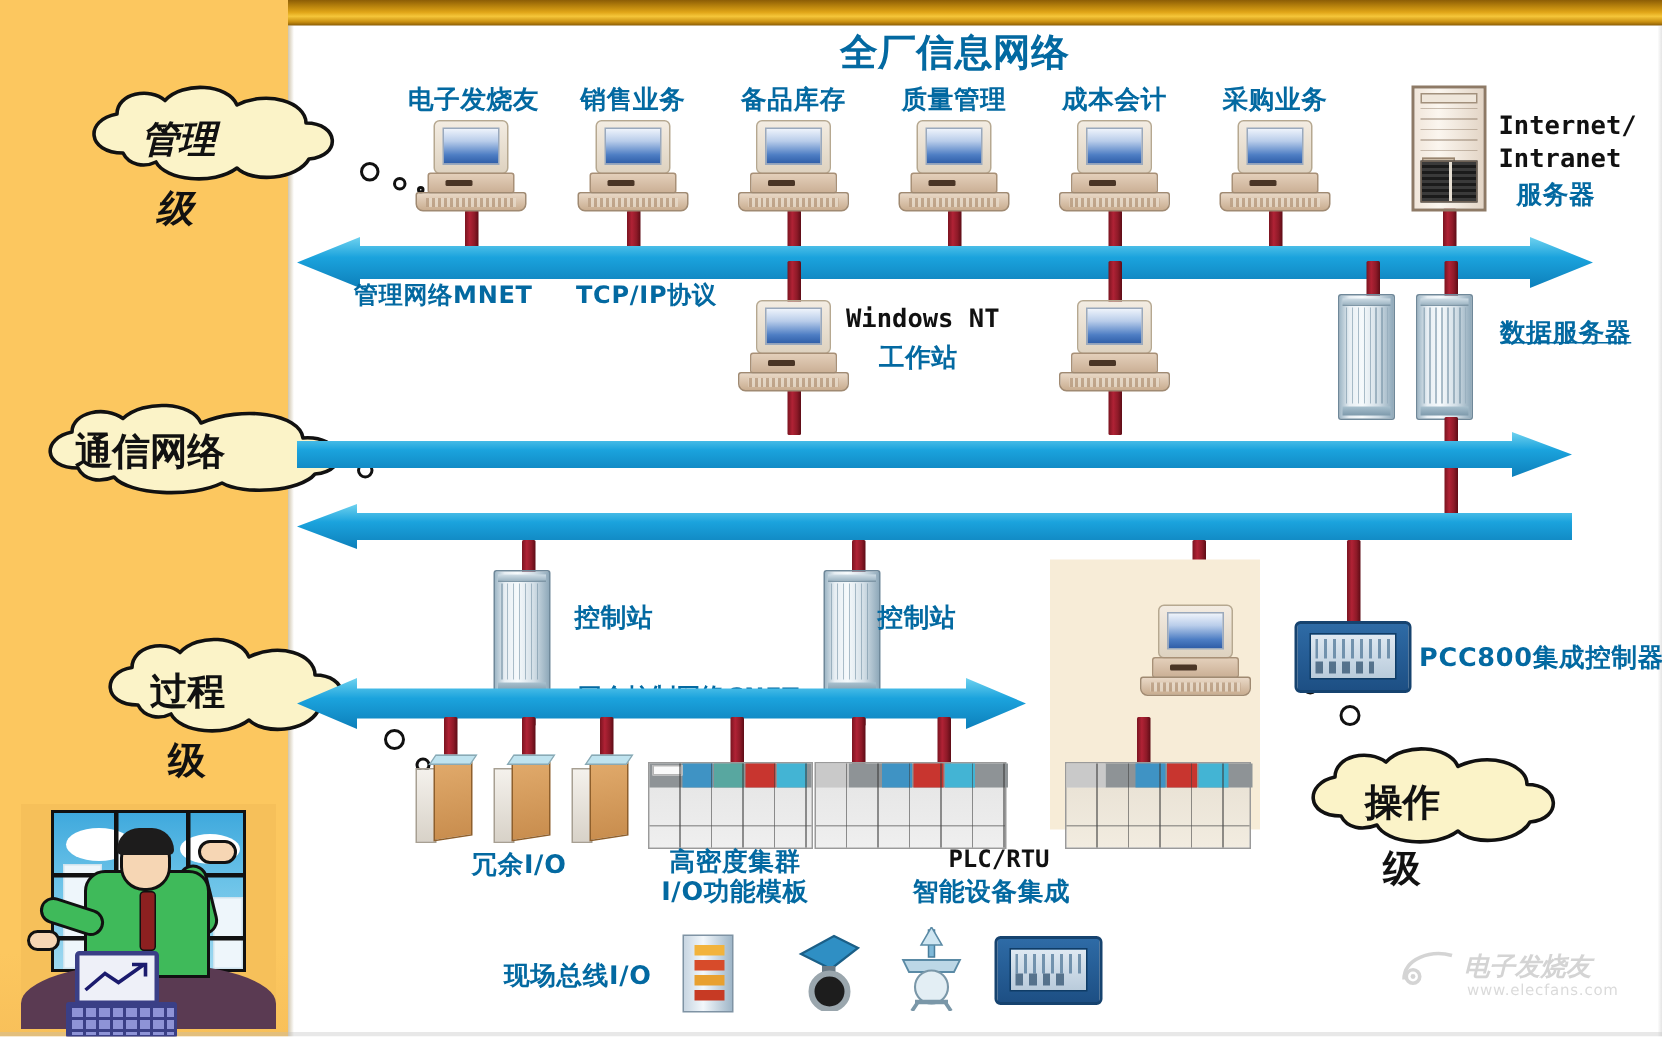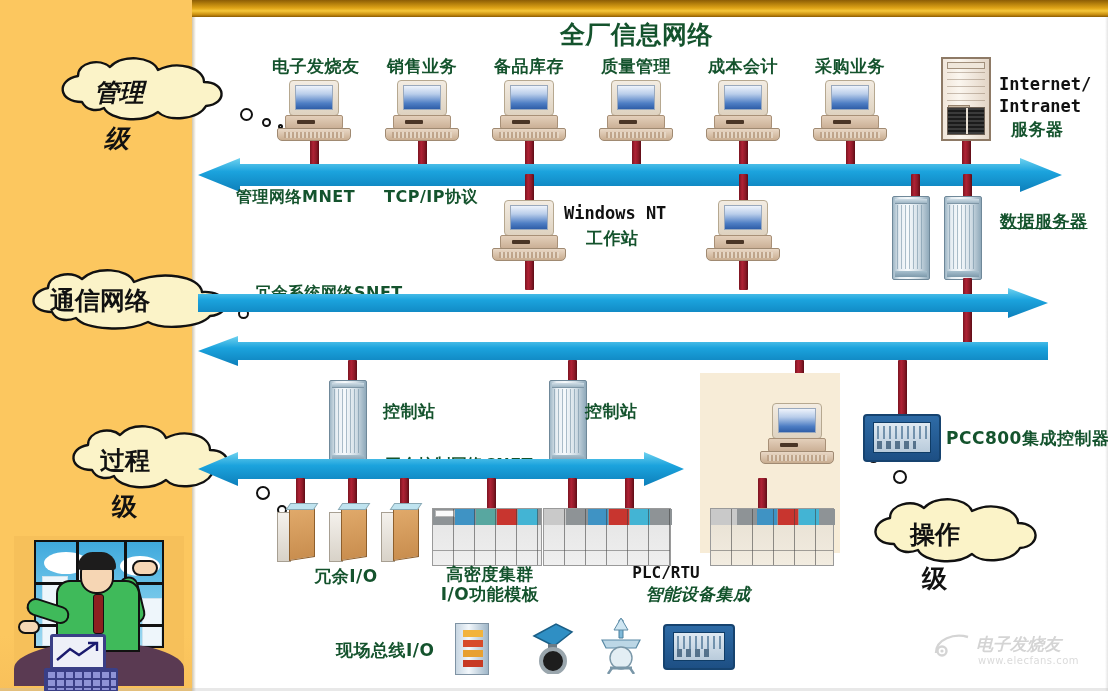--- a/index.html
+++ b/index.html
@@ -30,21 +30,21 @@
     background: linear-gradient(90deg, rgba(0,0,0,0), rgba(150,150,150,.25));
   }
   .bottom-edge {
     position:absolute; left:0; bottom:0; width:1108px; height:3px;
     background: rgba(190,190,190,.35);
   }
 
   
   .cn {
     font-family: "DejaVu Sans", "Liberation Sans", sans-serif;
-    font-weight: 700; color:#14532d; letter-spacing:.5px; white-space: nowrap;
+    font-weight: 700; color:#0369a1; letter-spacing:.5px; white-space: nowrap;
   }
   .mono {
     font-family: "DejaVu Sans Mono", "Liberation Mono", monospace;
     font-weight: 700; color:#111; white-space: nowrap;
   }
   .title {
     position:absolute; left:560px; top:18px; font-size:25px;
   }
   .node-label { position:absolute; font-size:17px; text-align:center; }
   .bus-label  { position:absolute; font-size:16px; }
@@ -398,21 +398,20 @@
   </div>
   <div class="drop" style="left:963px; top:174px; height:28px;"></div>
   <div class="rack" style="left:944px; top:196px;">
     <div class="top"></div>
       <div class="strips"></div>
       <div class="bot"></div>
   </div>
   <div class="drop" style="left:963px; top:278px; height:76px;"></div>
   <div class="cn side-label" style="left:1000px; top:210px;text-decoration:underline;">数据服务器</div>
 
-  <div class="cn bus-label" style="left:255px; top:283px;">冗余系统网络SNET</div>
   <div class="bus" style="left:196px; top:288px;">
     <svg width="854" height="30" viewBox="0 0 854 30">
       <defs>
         <linearGradient id="bg2" x1="0" y1="0" x2="0" y2="1">
           <stop offset="0%" stop-color="#6fd2ef"></stop>
             <stop offset="40%" stop-color="#1ba3dd"></stop>
           <stop offset="100%" stop-color="#0d7fba"></stop>
         </linearGradient>
       </defs>
       <path d="M2 6 L812 6 L812 0 L852 15 L812 30 L812 24 L2 24 Z" fill="url(#bg2)"></path>
@@ -508,21 +507,21 @@
   <div class="bank" style="left:543px; top:508px; width:128px;">
     <div class="hdr" style="left:22px; width:106px;"></div>
     <div class="chip gray" style="left:0px; width:22px; background:#c9c9c9;"></div>
     <div class="chip blue" style="left:44px; width:20px;"></div>
     <div class="chip red" style="left:65px; width:20px;"></div>
     <div class="chip cyan" style="left:86px; width:20px;"></div>
     <div class="cols"></div>
       <div class="mid"></div>
   </div>
   <div class="mono node-label" style="left:620px; top:563px; width:92px; font-size:16px;">PLC/RTU</div>
-  <div class="cn node-label" style="left:638px; top:583px; width:120px;font-style:italic;">智能设备集成</div>
+  <div class="cn node-label" style="left:601px; top:583px; width:120px;">智能设备集成</div>
 
   <div class="bank" style="left:710px; top:508px; width:124px; background:linear-gradient(180deg,#dcdcdc 0%,#dcdcdc 28%,#eae3d6 29%,#f2ece0 100%);">
     <div class="hdr" style="left:26px; width:98px;"></div>
     <div class="chip" style="left:0px; width:26px; background:#c9c9c9;"></div>
     <div class="chip blue" style="left:46px; width:20px;"></div>
     <div class="chip red" style="left:67px; width:20px;"></div>
     <div class="chip cyan" style="left:88px; width:20px;"></div>
     <div class="cols"></div>
       <div class="mid"></div>
   </div>

